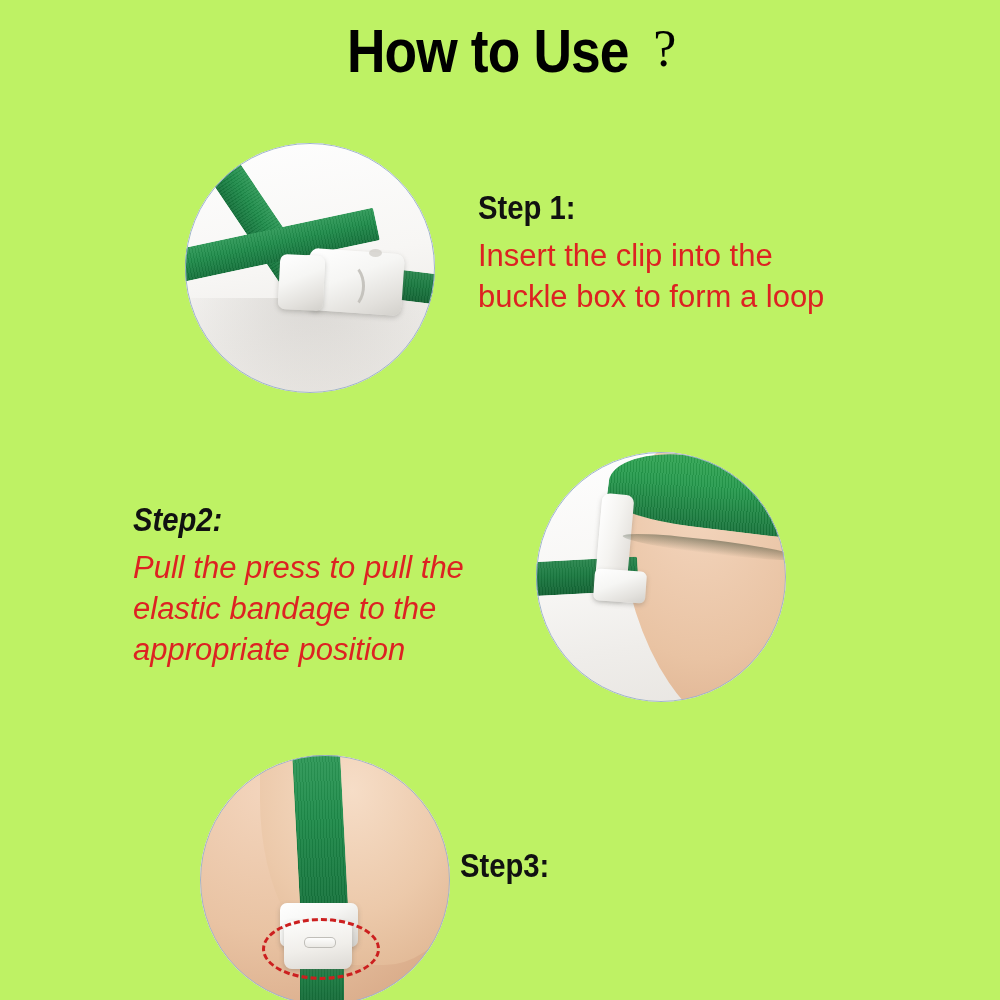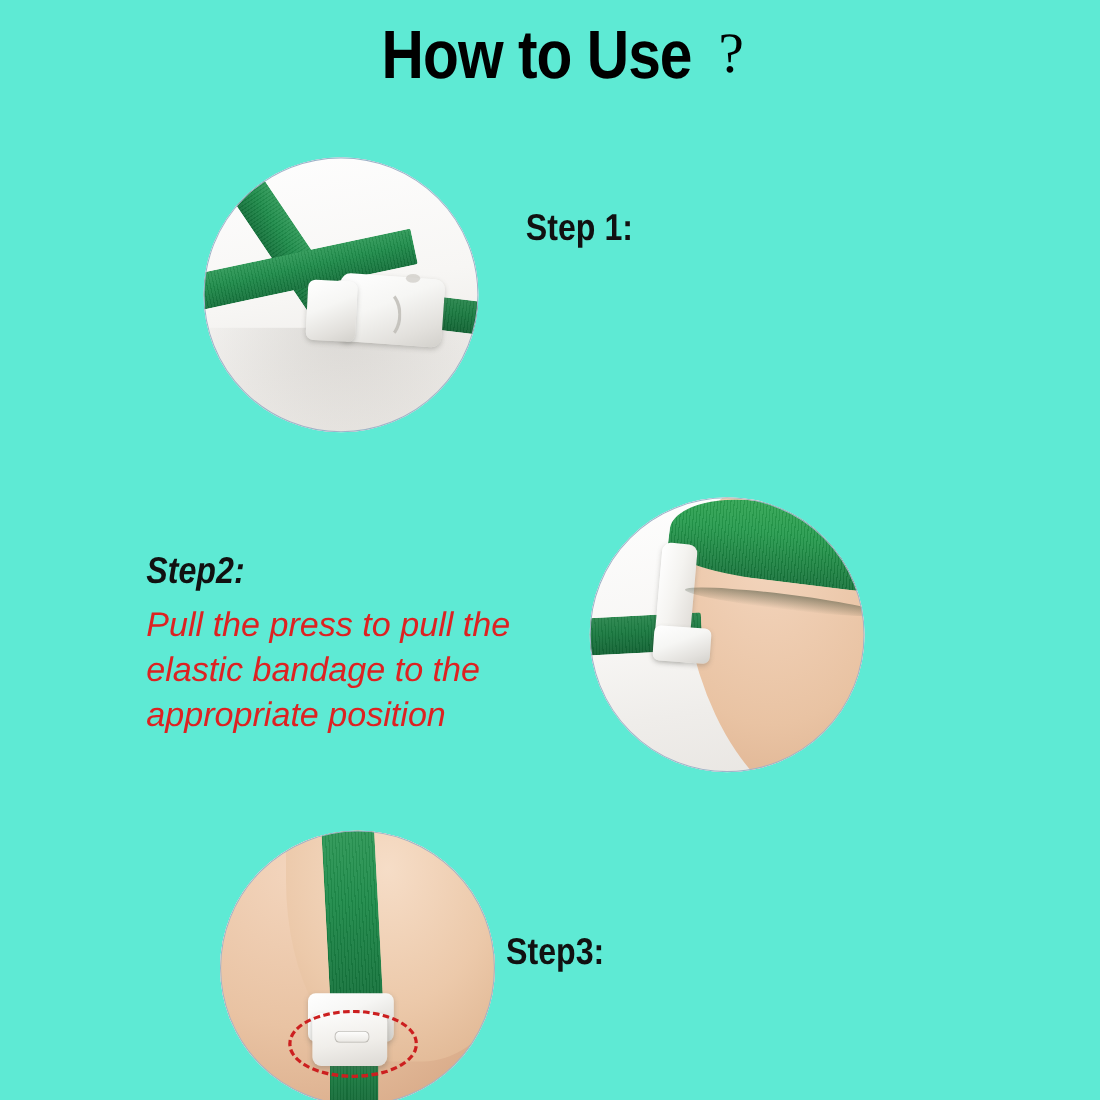--- a/index.html
+++ b/index.html
@@ -8,21 +8,21 @@
     padding: 0;
     background: #ffffff;
   }
   body {
     font-family: "Liberation Sans", sans-serif;
   }
   #page {
     position: relative;
     width: 1000px;
     height: 1000px;
-    background: #5eead4;
+    background: #bef264;
     overflow: hidden;
   }
 
   
   .title-wrap {
     position: absolute;
     left: 0;
     top: 18px;
     width: 1000px;
     text-align: center;
@@ -303,20 +303,22 @@
       <div class="buckle" id="p1-buckle-clip"></div>
       <div id="p1-buckle-tab"></div>
       <div id="p1-buckle-arc"></div>
       <div id="p1-buckle-dot"></div>
     </div>
     <div class="circle-ring"></div>
   </div>
 
   <div class="step-block" id="step1-block">
     <div class="step-head">Step 1:</div>
+    <div class="step-body">Insert the clip into the
+buckle box to form a loop</div>
   </div>
 
   <div class="step-block" id="step2-block">
     <div class="step-head">Step2:</div>
     <div class="step-body">Pull the press to pull the
 elastic bandage to the
 appropriate position</div>
   </div>
 
   <div class="photo" id="photo2">

